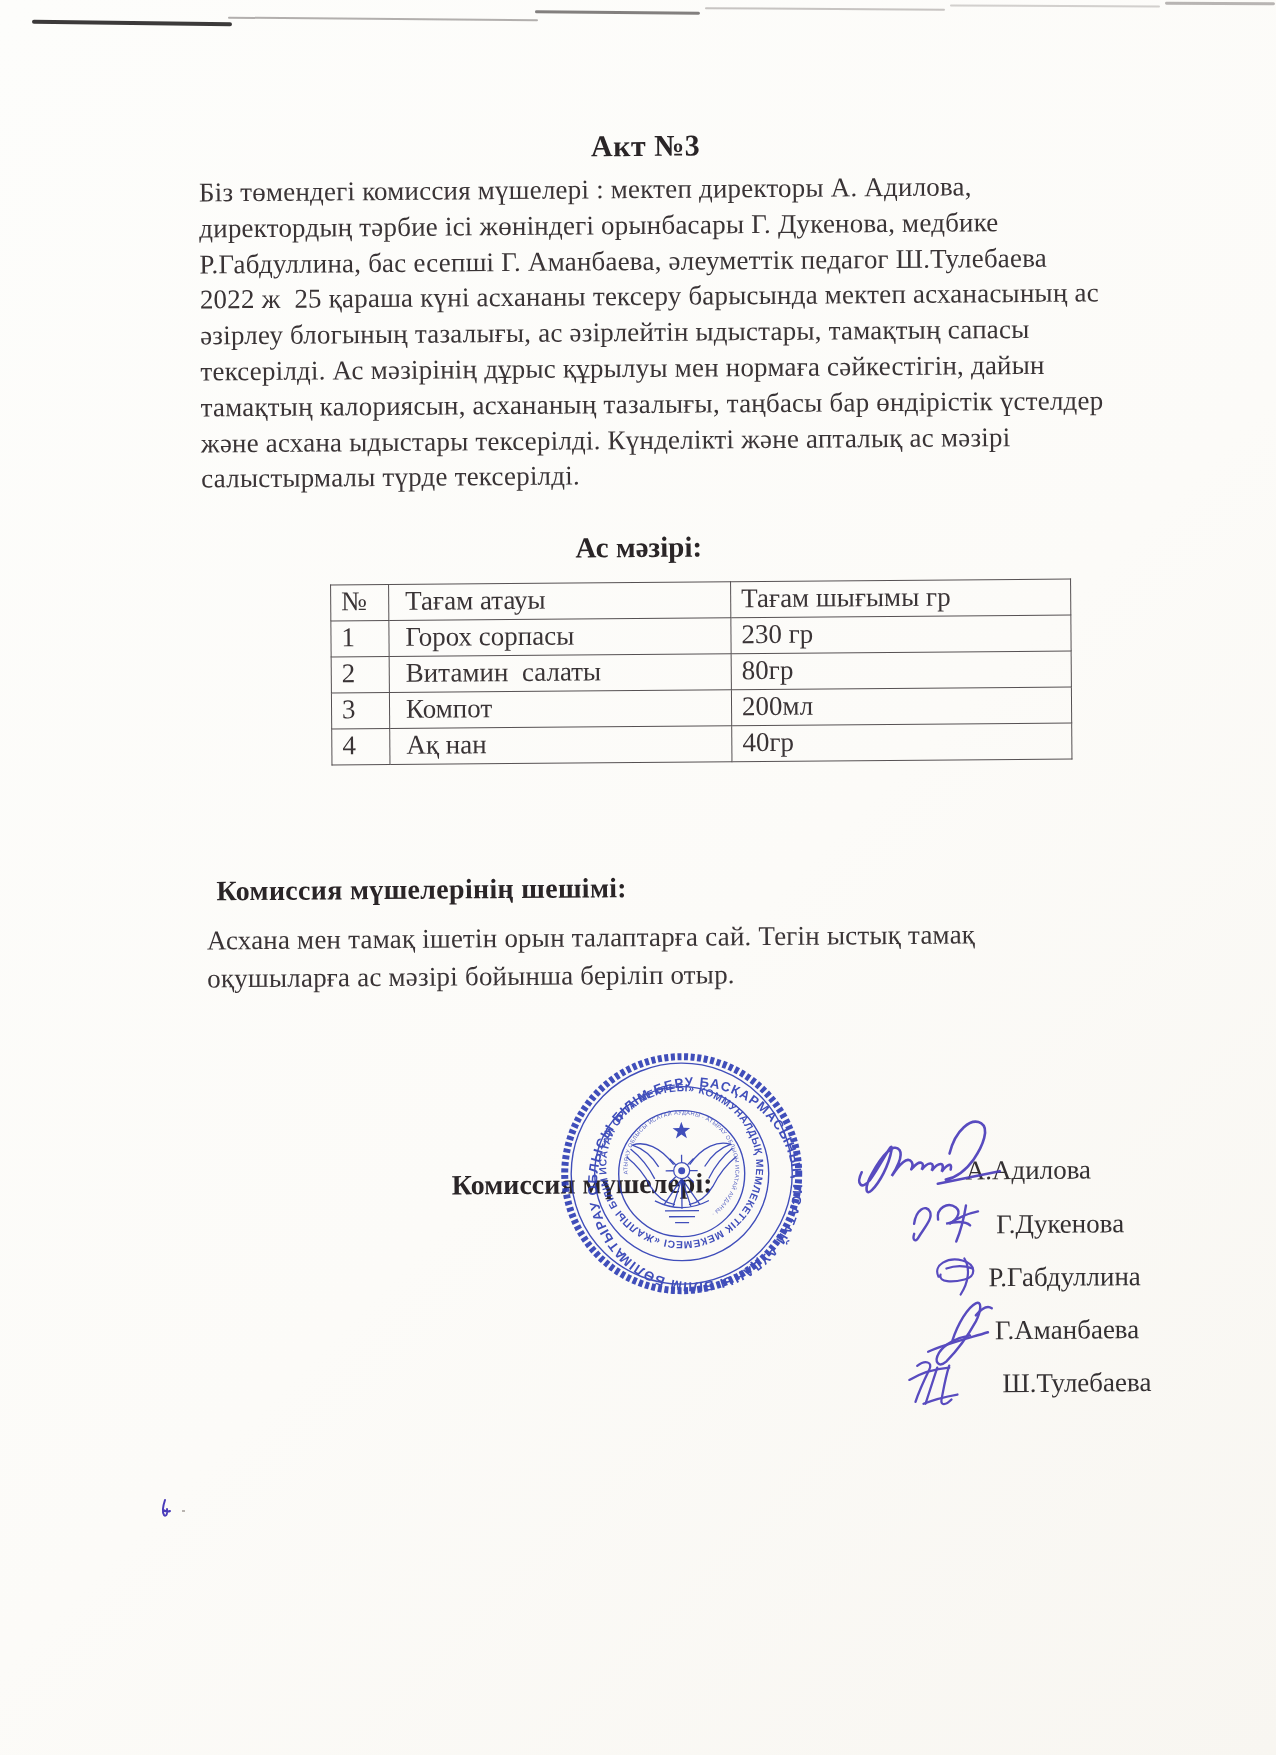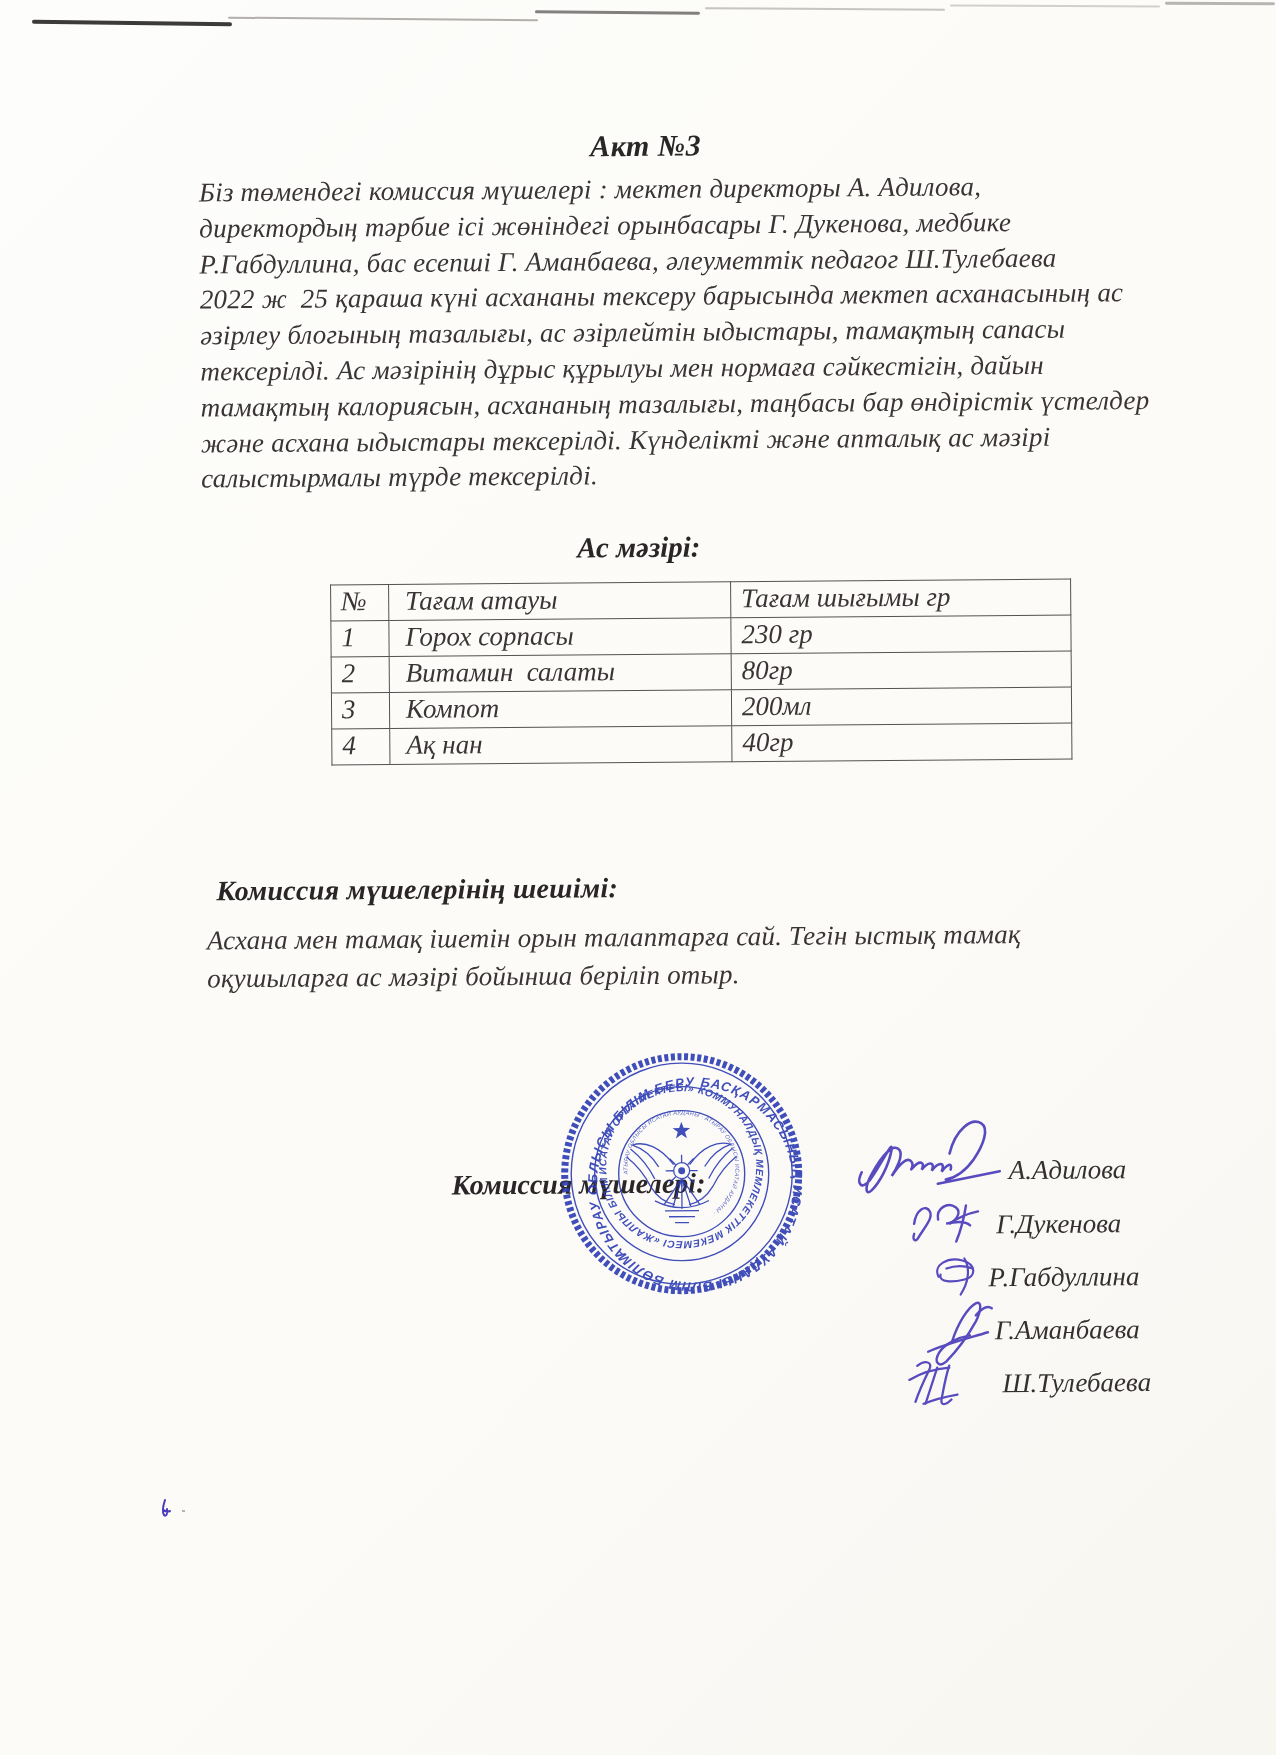--- a/index.html
+++ b/index.html
@@ -4,21 +4,20 @@
 <style>
   html,body { margin:0; padding:0; background:#e8e8e8; }
   .page {
     position: relative;
     width: 1276px; height: 1755px;
     margin: 0 auto;
     background: linear-gradient(135deg, #fdfdfb 0%, #fcfbf8 55%, #f8f6f1 100%);
     overflow: hidden;
     font-family: "Liberation Serif", "DejaVu Serif", serif;
     color: #332d2f;
-    font-style: italic;
   }
   .content { position:absolute; inset:0; transform: rotate(-0.45deg); transform-origin: 50% 40%; }
 
   .doc-title {
     position:absolute; top:129px; left:300px; width:700px;
     text-align:center; font-size:30px; font-weight:bold; color:#2a2527;
     letter-spacing:0.5px;
   }
   .body-par { position:absolute; top:172px; left:203px; width:890px; }
   .line {
@@ -214,20 +213,20 @@
     <svg class="sig-ink" style="left:896px; top:1358px;" width="70" height="58" viewBox="0 0 70 58">
       <g fill="none" stroke="#4a3cba" stroke-width="2.3" stroke-linecap="round" opacity="0.92">
         <path d="M16,10 C24,4 32,6 28,14 C24,22 18,34 14,46"></path>
         <path d="M8,24 C20,17 34,13 48,12"></path>
         <path d="M36,12 C32,24 28,36 24,48"></path>
         <path d="M48,10 C44,22 42,34 40,44 C39,50 44,50 50,44"></path>
         <path d="M22,48 C32,44 44,41 56,39"></path>
       </g>
     </svg>
 
-    <div class="sig-name" style="left:1005px; top:1158px;">А.Адилова</div>
+    <div class="sig-name" style="left:962px; top:1158px;">А.Адилова</div>
     <div class="sig-name" style="left:992px; top:1212px;">Г.Дукенова</div>
     <div class="sig-name" style="left:984px; top:1265px;">Р.Габдуллина</div>
     <div class="sig-name" style="left:990px; top:1318px;">Г.Аманбаева</div>
     <div class="sig-name" style="left:997px; top:1371px;">Ш.Тулебаева</div>
 
   </div>
 </div>
 
 </body></html>

